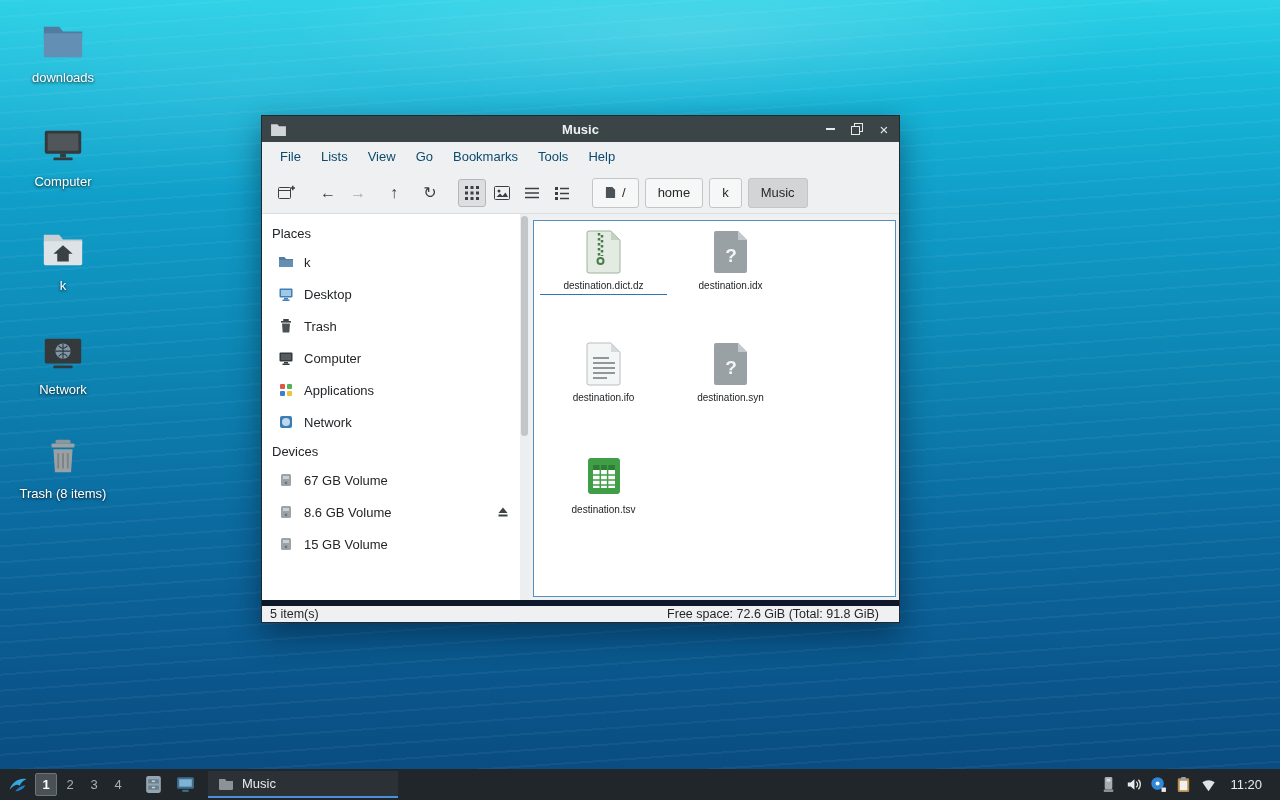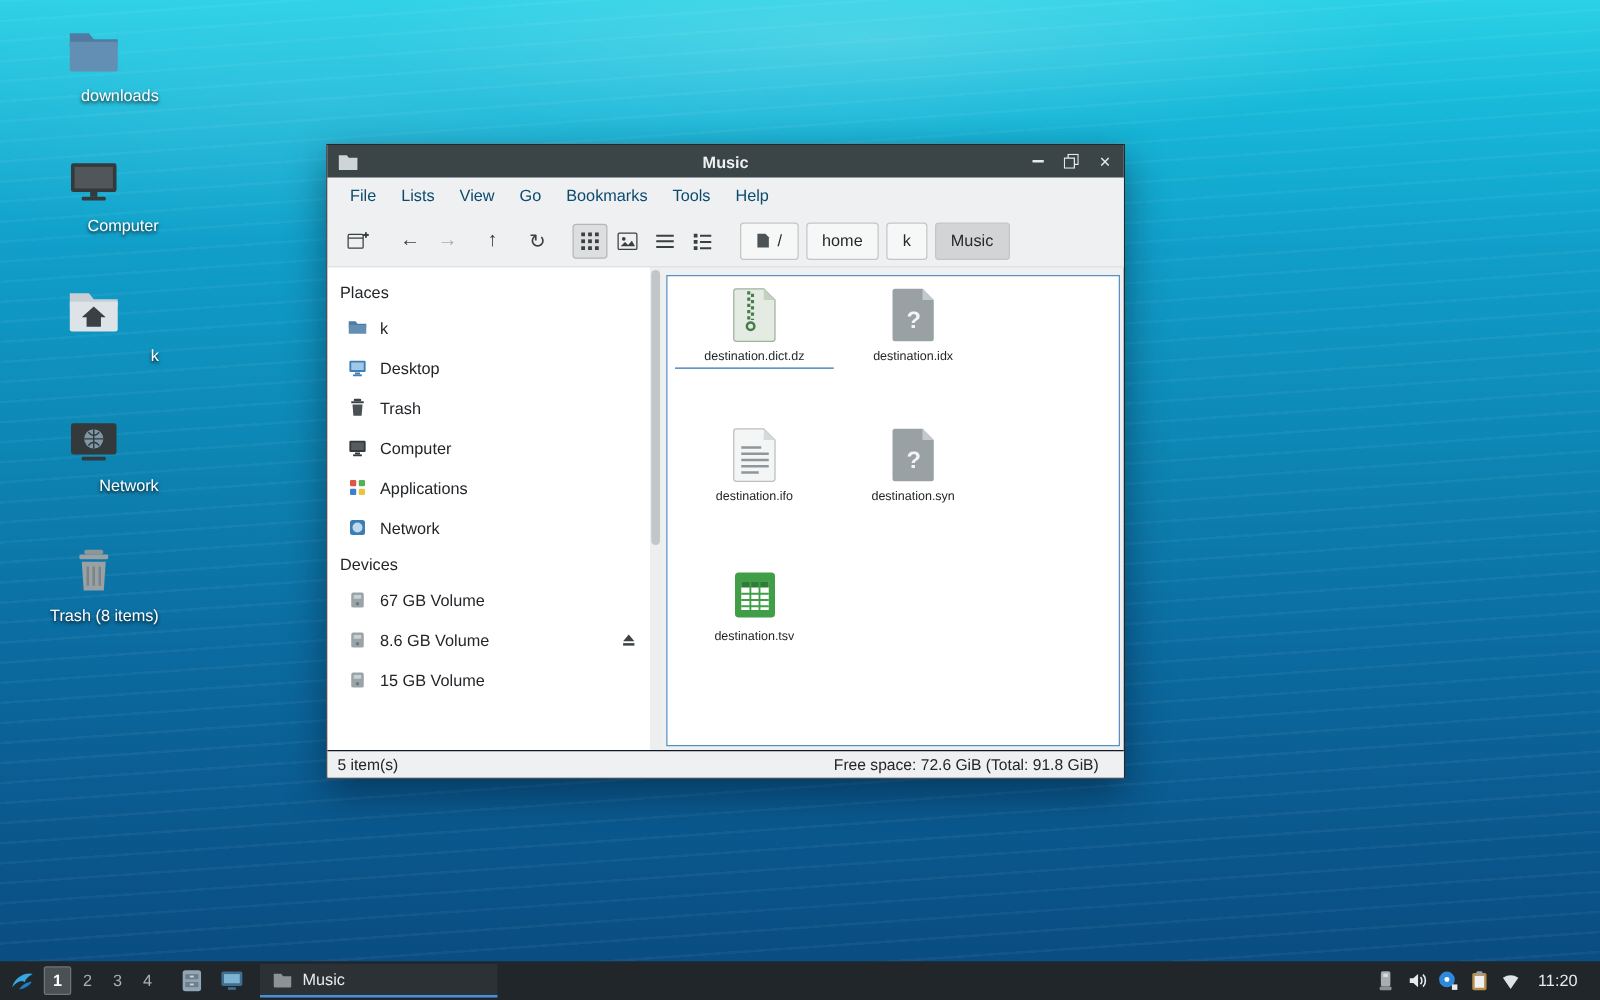--- a/index.html
+++ b/index.html
@@ -8,21 +8,21 @@
 
   
   .desktop { position:absolute; inset:0; background:
       linear-gradient(180deg,#2bd1e6 0%,#18bada 10%,#109ec9 25%,#0d86b4 45%,#0b6ba0 65%,#0a568c 85%,#094a7e 100%); }
   .desktop::before { content:""; position:absolute; inset:0;
       background:
         radial-gradient(ellipse 600px 120px at 55% 4%, rgba(255,255,255,.18), transparent 70%),
         radial-gradient(ellipse 800px 160px at 20% 10%, rgba(255,255,255,.10), transparent 70%),
         repeating-linear-gradient(176deg, rgba(255,255,255,.045) 0 2px, transparent 2px 16px);
   }
-  .desk-icon { position:absolute; left:23px; width:104px; text-align:right; cursor:default; }
+  .desk-icon { position:absolute; left:11px; width:104px; text-align:center; cursor:default; }
   .desk-icon .ic { width:46px; height:46px; margin:0 auto 4px; display:block; }
   .desk-icon .lbl { color:#fff; font-size:13px; line-height:1.2; text-shadow:0 1px 3px rgba(0,0,0,.85); }
 
   
   .window { position:absolute; left:261px; top:115px; width:639px; height:508px; display:flex; flex-direction:column;
       background:#eff0f1; border:1px solid #23282a; box-shadow:0 12px 30px rgba(0,10,30,.45); }
   .titlebar { flex:0 0 26px; background:#3b4547; position:relative; display:flex; align-items:center; padding:0 8px; }
   .titlebar .wicon { width:17px; height:15px; display:block; }
   .title { position:absolute; left:0; right:0; text-align:center; color:#eef1f2; font-size:13px; font-weight:bold; pointer-events:none; }
   .controls { margin-left:auto; display:flex; align-items:center; gap:13px; z-index:1; }
@@ -58,21 +58,21 @@
   .vthumb { position:absolute; left:1px; right:1px; top:2px; height:220px; background:#c2c6c8; border-radius:4px; }
 
   .main { flex:1; margin:6px 3px 3px 4px; background:#fff; border:1px solid #5590c0; padding:6px;
       display:flex; flex-wrap:wrap; align-content:flex-start; }
   .cell { width:127px; height:112px; display:flex; flex-direction:column; align-items:center; padding-top:3px; cursor:default; }
   .cell .fic { width:38px; height:44px; }
   .cell .fic svg { width:38px; height:44px; display:block; }
   .cell .fname { margin-top:5px; font-size:10px; line-height:1.32; color:#232629; text-align:center; width:100%; overflow-wrap:break-word; padding:0 6px; }
   .cell.selected .fname { border-bottom:1px solid #2e75b6; padding-bottom:2px; }
 
-  .statusbar { flex:0 0 22px; display:flex; align-items:center; background:#eff0f1; border-top:1px solid #0f172a; font-size:12.5px; color:#232629; padding:0 8px; }
+  .statusbar { flex:0 0 22px; display:flex; align-items:center; background:#eff0f1; border-top:6px solid #0f172a; font-size:12.5px; color:#232629; padding:0 8px; }
   .status-right { margin-left:auto; padding-right:12px; }
 
   
   .taskbar { position:absolute; left:0; bottom:0; width:1280px; height:31px; background:#20262a; display:flex; align-items:center; padding:0 4px; }
   .tb-icon { width:26px; height:26px; display:flex; align-items:center; justify-content:center; cursor:pointer; }
   .tb-icon svg { width:21px; height:21px; display:block; }
   .pager { display:flex; align-items:center; margin-left:4px; }
   .ws { width:22px; height:23px; display:flex; align-items:center; justify-content:center; font-size:13px; color:#aab0b3; border:1px solid transparent; border-radius:2px; margin:0 1px; cursor:pointer; }
   .ws.active { background:#4a5154; border-color:#6e7578; color:#fff; font-weight:bold; }
   .launchers { display:flex; align-items:center; gap:6px; margin-left:10px; }

